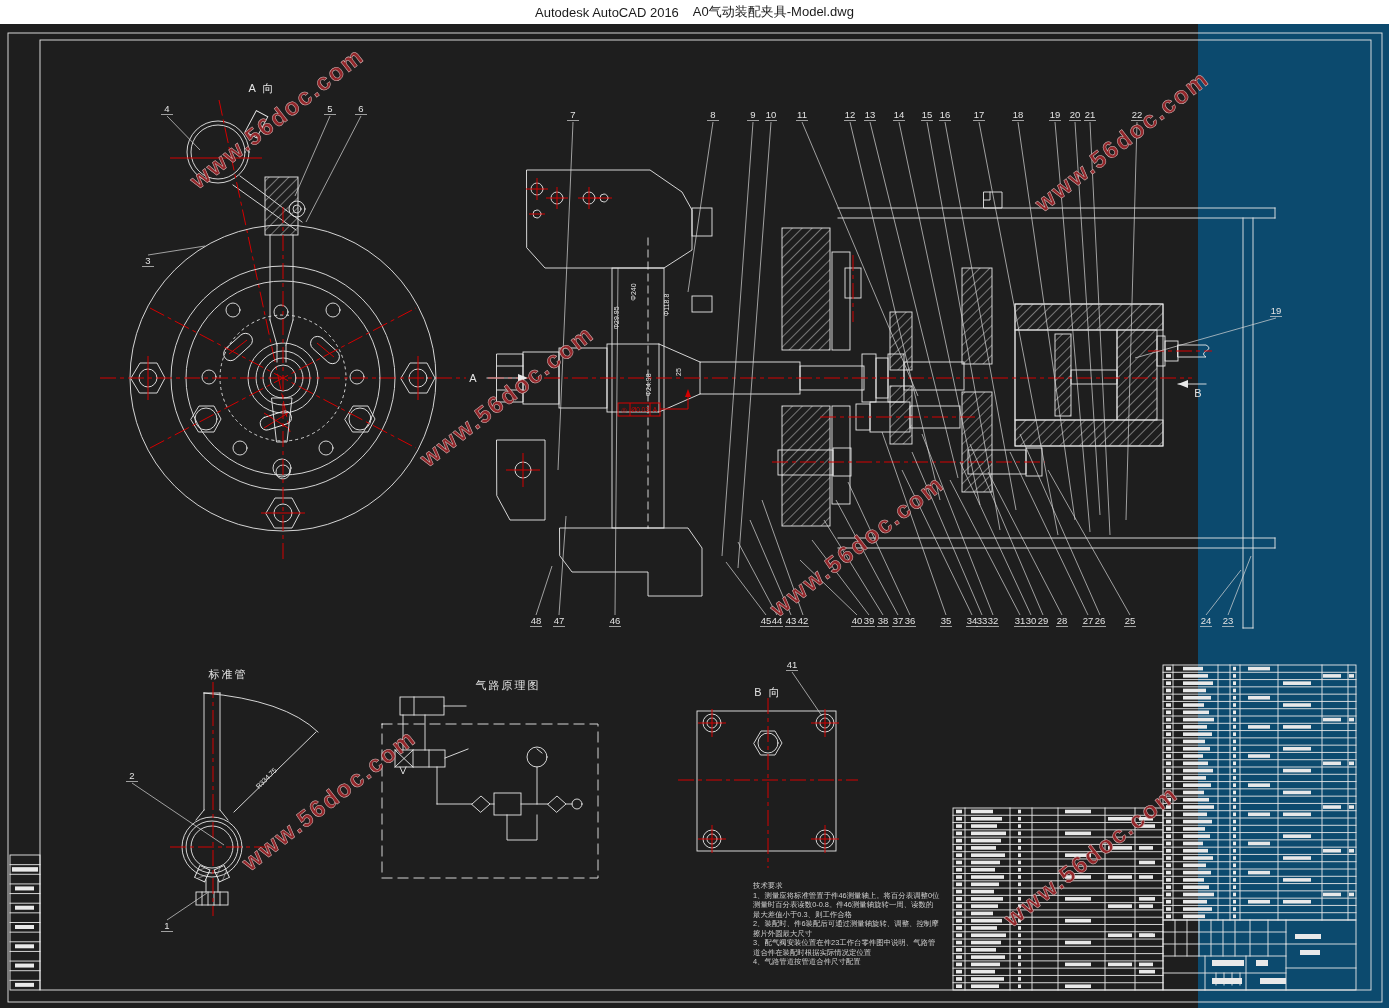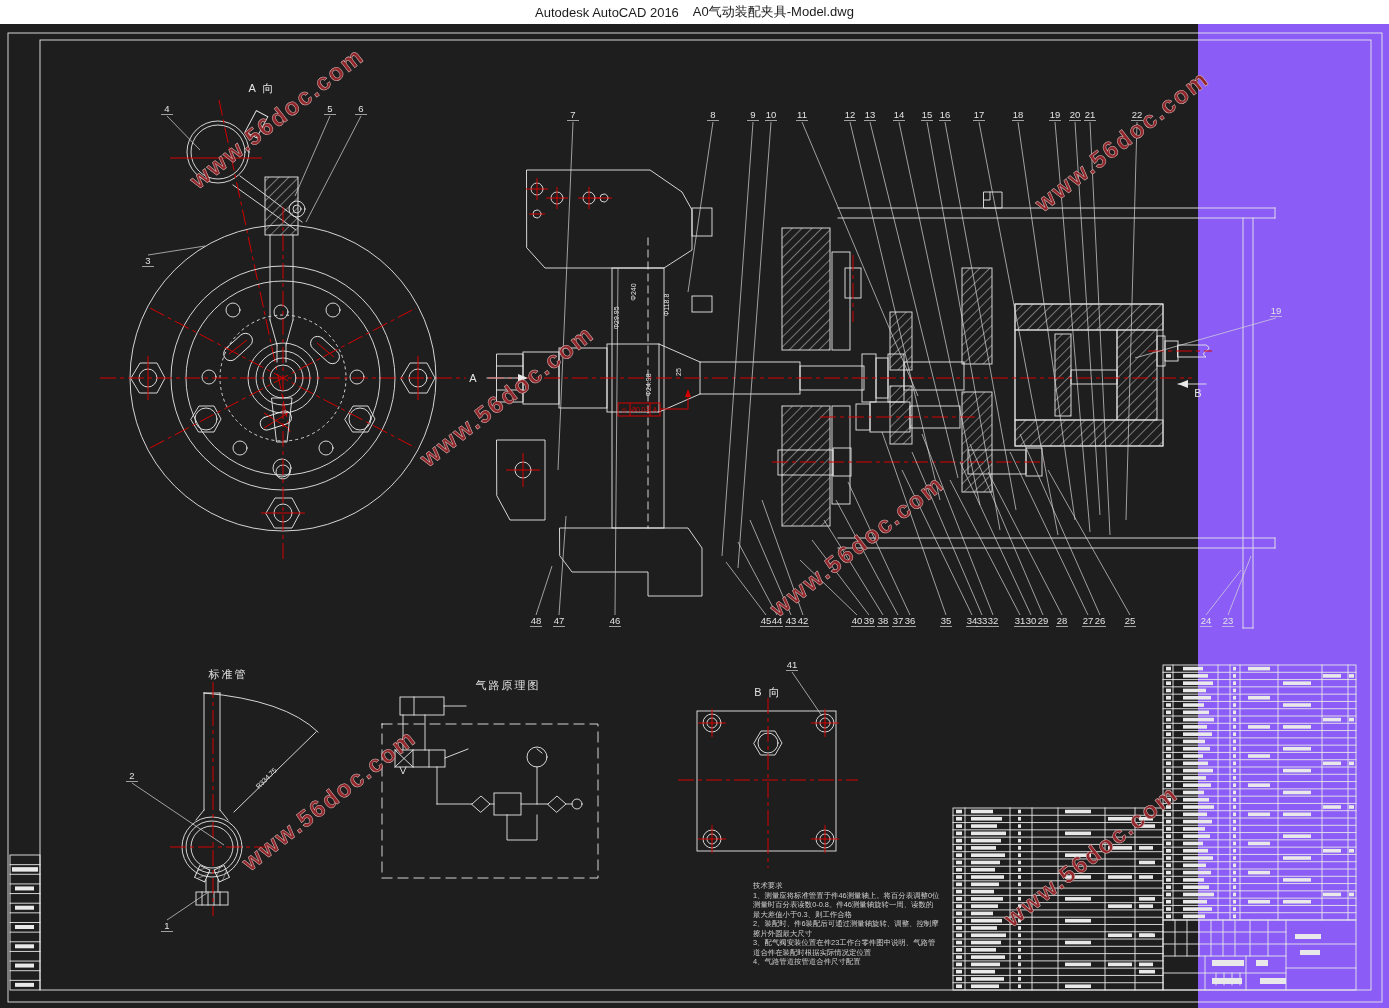--- a/index.html
+++ b/index.html
@@ -1,16 +1,16 @@
 <!DOCTYPE html>
 <html><head>
 <meta charset="utf-8">
 <style>
   html,body{margin:0;padding:0;background:#000;}
-  #page{position:relative;width:1389px;height:1008px;background:#8b5cf6;overflow:hidden;
+  #page{position:relative;width:1389px;height:1008px;background:#0c4a6e;overflow:hidden;
         font-family:"Liberation Sans",sans-serif;}
   #titlebar{position:absolute;top:0;left:0;width:100%;height:24px;background:#ffffff;
             display:flex;align-items:center;justify-content:center;}
   #titlebar .app{color:#1a1a1a;font-size:13px;}
   #titlebar .doc{color:#1a1a1a;font-size:13px;margin-left:14px;}
   #canvas{position:absolute;top:24px;left:0;width:1198px;height:984px;background:#1e1e1e;}
   svg{display:block;}
   .wl{stroke:#e9e9e9;stroke-width:.9;fill:none;stroke-linecap:square;}
   .wf{fill:#e9e9e9;stroke:none;}
   .ld{stroke:#d9d9d9;stroke-width:.7;fill:none;}

